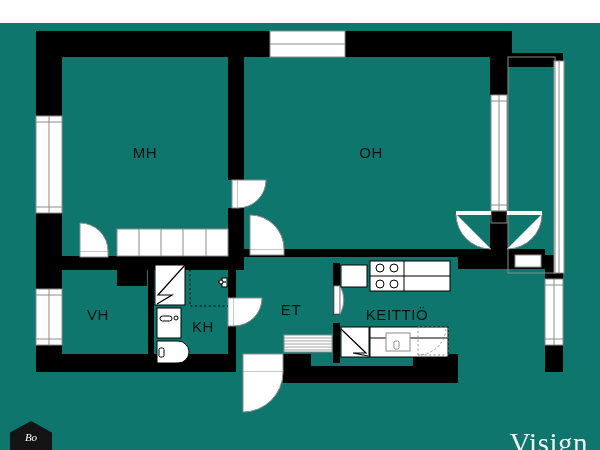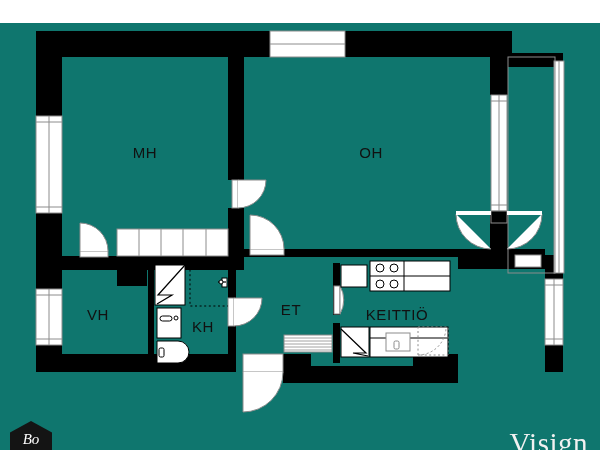--- a/index.html
+++ b/index.html
@@ -62,21 +62,21 @@
     position: relative;
   }
   .brand-logo .bo-mark {
     position: absolute;
     left: 0; top: 11px;
     width: 42px;
     text-align: center;
     color: #ffffff;
     font-family: "Liberation Serif", serif;
     font-style: italic;
-    font-size: 15px;
+    font-size: 11px;
     line-height: 1;
   }
   .brand-logo .bo-sub {
     position: absolute;
     left: 0; top: 29px;
     width: 42px;
     text-align: center;
     color: #9a9a9a;
     font-family: "Liberation Sans", sans-serif;
     font-size: 3.2px;

